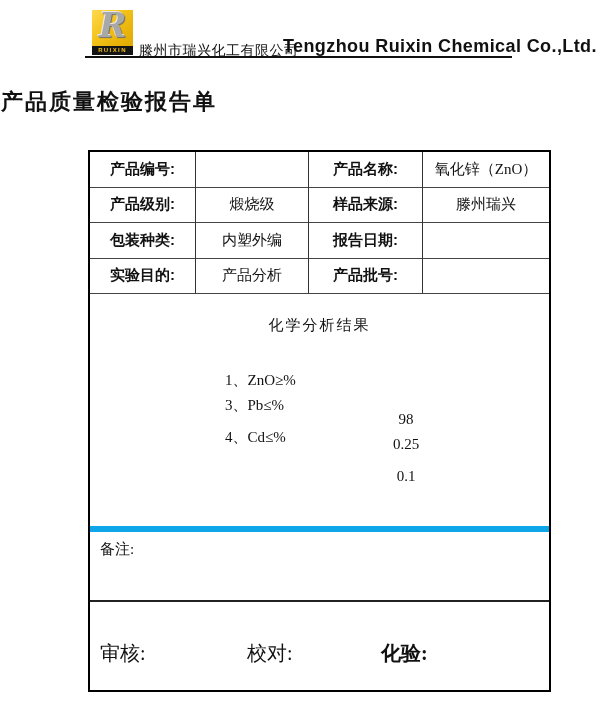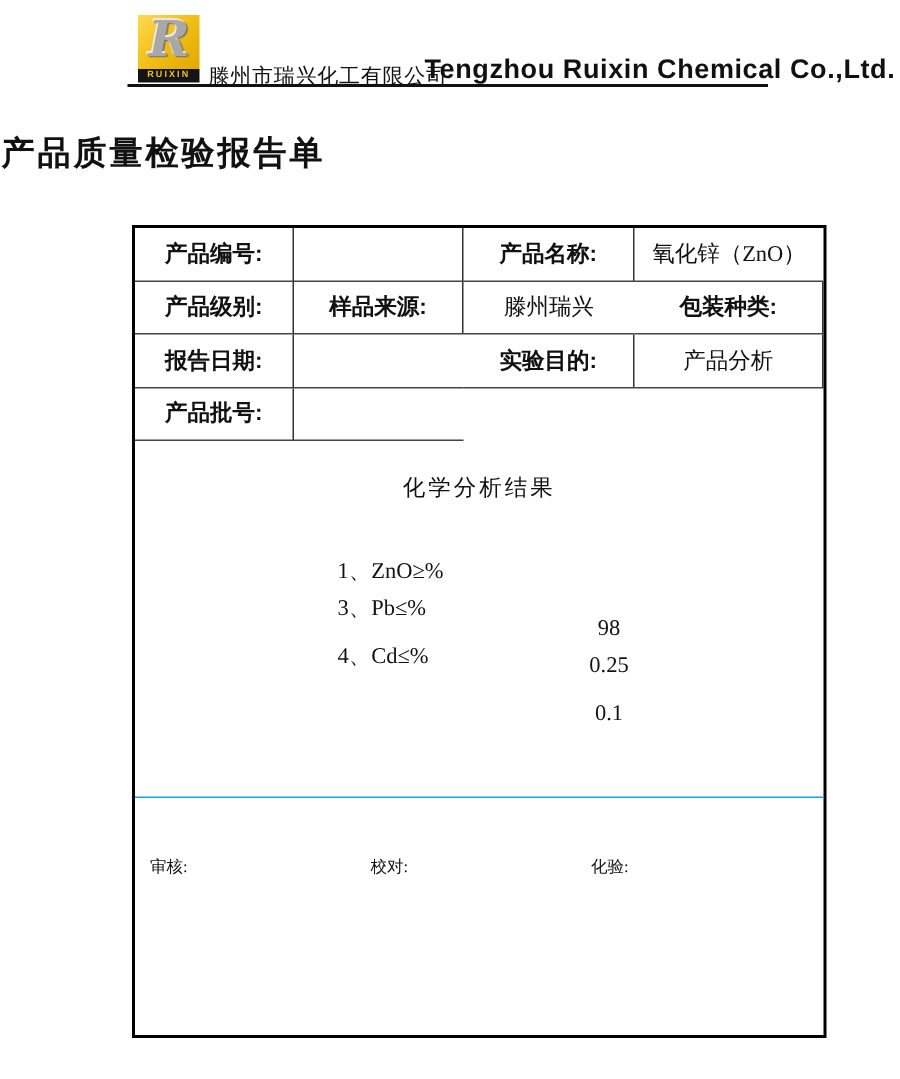--- a/index.html
+++ b/index.html
@@ -125,21 +125,21 @@
   .cell.last { border-right: none; text-align: right; }
   .cell.lbl {
     font-family: "Liberation Sans", sans-serif;
     font-weight: bold;
   }
 
   
   .analysis {
     position: relative;
     height: 238px;
-    border-bottom: 1px solid #0ea5e9;
+    border-bottom: 6px solid #0ea5e9;
     box-sizing: border-box;
   }
   .analysis-title {
     position: absolute;
     left: 0;
     top: 22px;
     width: 100%;
     text-align: center;
     font-size: 15px;
     letter-spacing: 2px;
@@ -171,26 +171,26 @@
     border-bottom: 2px solid #222222;
     box-sizing: border-box;
     font-size: 15px;
     padding: 8px 0 0 10px;
   }
 
   
   .signoff {
     position: relative;
     height: 88px;
-    font-size: 11px;
+    font-size: 20px;
   }
   .signoff span { position: absolute; top: 38px; white-space: nowrap; }
   .signoff .sig-review    { left: 10px; }
   .signoff .sig-proofread { left: 157px; }
-  .signoff .sig-test      { left: 304px; }
+  .signoff .sig-test      { left: 291px; font-weight: bold; }
 </style>
 </head>
 <body>
 
 <div class="page">
 
   <div class="logo">
     <div class="logo-square">
       <span class="logo-r-glyph">R</span>
     </div>
@@ -205,24 +205,26 @@
   <div class="report-table">
 
     <div class="info-grid">
 
       <div class="cell lbl">产品编号:</div>
       <div class="cell"></div>
       <div class="cell lbl">产品名称:</div>
       <div class="cell last">氧化锌（ZnO）</div>
 
       <div class="cell lbl">产品级别:</div>
+      <div class="cell">煅烧级</div>
       <div class="cell lbl">样品来源:</div>
       <div class="cell last">滕州瑞兴</div>
 
       <div class="cell lbl">包装种类:</div>
+      <div class="cell">内塑外编</div>
       <div class="cell lbl">报告日期:</div>
       <div class="cell last"></div>
 
       <div class="cell lbl">实验目的:</div>
       <div class="cell">产品分析</div>
       <div class="cell lbl">产品批号:</div>
       <div class="cell last"></div>
     </div>
 
     <div class="analysis">
@@ -235,20 +237,23 @@
       <div class="analysis-item">
         <span>3、Pb≤%</span>
         <span class="item-value">0.25</span>
       </div>
       <div class="analysis-item">
         <span>4、Cd≤%</span>
         <span class="item-value">0.1</span>
       </div>
     </div>
 
+    <div class="remarks">
+      <span>备注:</span>
+    </div>
 
     <div class="signoff">
       <span class="sig-review">审核:</span>
       <span class="sig-proofread">校对:</span>
       <span class="sig-test">化验:</span>
     </div>
 
   </div>
 </div>
 

